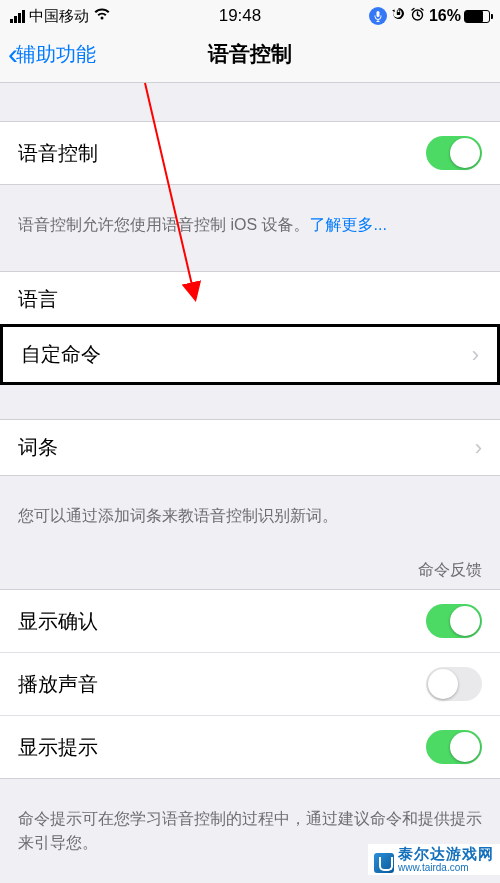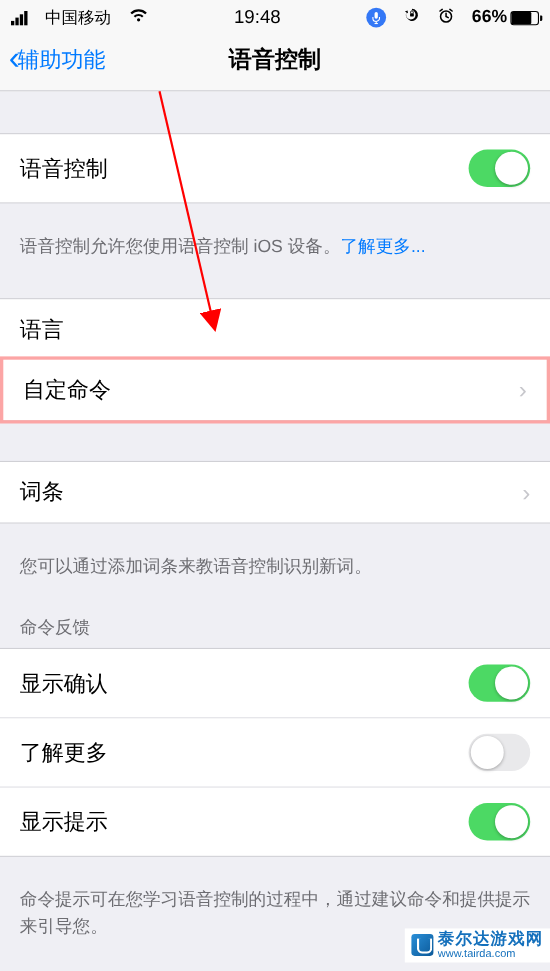--- a/index.html
+++ b/index.html
@@ -1,19 +1,19 @@
 <!DOCTYPE html>
 <html><head>
 <meta charset="utf-8">
 <style>
 * { margin: 0; padding: 0; box-sizing: border-box; font-family: -apple-system, "PingFang SC", "Helvetica Neue", sans-serif; }
 body { width: 500px; height: 883px; background: #efeff4; position: relative; overflow: hidden; }
 
 .status-bar { display: flex; justify-content: space-between; align-items: center; padding: 6px 10px 4px; font-size: 17px; font-weight: 600; background: #f8f8f8; height: 30px; }
-.sb-left, .sb-right { display: flex; align-items: center; gap: 16px; }
+.sb-left, .sb-right { display: flex; align-items: center; gap: 4px; }
 .sb-center { font-weight: 400; }
 .signal-bars { display: flex; gap: 1px; align-items: flex-end; }
 .signal-bars span { width: 3px; background: #000; display: block; }
 .signal-bars span:nth-child(1){height:4px} .signal-bars span:nth-child(2){height:7px}
 .signal-bars span:nth-child(3){height:10px} .signal-bars span:nth-child(4){height:13px}
 .carrier { font-size: 15px; font-weight: 500; }
 .wifi-ic { font-size: 16px; }
 .mic-dot { width: 18px; height: 18px; border-radius: 50%; background: #3478f6; color: #fff; font-size: 11px; display: flex; align-items: center; justify-content: center; }
 .alarm-ic { font-size: 15px; }
 .battery { display: flex; align-items: center; gap: 3px; font-size: 16px; font-weight: 600; }
@@ -27,37 +27,37 @@
 .nav-title { font-size: 21px; font-weight: 600; }
 
 .group { background: #fff; border-top: 1px solid #d0d0d5; border-bottom: 1px solid #d0d0d5; }
 .cell { display: flex; align-items: center; justify-content: space-between; padding: 14px 18px; font-size: 20px; min-height: 52px; }
 .cell + .cell { border-top: 1px solid #e0e0e5; }
 .cell .label { color: #000; }
 .cell .value { color: #8e8e93; font-size: 19px; display: flex; align-items: center; gap: 6px; }
 .cell .chevron { color: #c7c7cc; font-size: 22px; font-weight: 300; }
 .footer-text { color: #6d6d72; font-size: 16px; padding: 28px 18px 14px; line-height: 1.5; }
 .footer-text a { color: #007aff; text-decoration: none; }
-.header-text { color: #6d6d72; font-size: 16px; padding: 18px 18px 8px; }
+.header-text { color: #6d6d72; font-size: 16px; padding: 18px 18px 8px; text-align: right; }
 
 .switch { width: 56px; height: 34px; border-radius: 17px; position: relative; }
 .switch.on { background: #4cd964; }
 .switch.off { background: #e9e9eb; }
 .switch::after { content:''; width:30px; height:30px; border-radius:50%; background:#fff; position:absolute; top:2px; box-shadow:0 1px 3px rgba(0,0,0,0.3); }
 .switch.on::after { right:2px; }
 .switch.off::after { left:2px; }
 
 .gap-lg { height: 38px; }
 .gap-md { height: 36px; }
 
-.highlight-box { border: 3px solid #fca5a5; margin: -3px 0; position: relative; z-index: 2; }
+.highlight-box { border: 3px solid #000000; margin: -3px 0; position: relative; z-index: 2; }
 
 .arrow-svg { position:absolute; left:140px; top:78px; z-index:5; pointer-events:none; }
 
-.watermark { position:absolute; right:0; bottom:8px; display:flex; align-items:center; gap:4px; background:rgba(255,255,255,0.95); padding:2px 6px; z-index:10; }
+.watermark { position:absolute; right:0; bottom:8px; display:flex; align-items:flex-end; gap:4px; background:rgba(255,255,255,0.95); padding:2px 6px; z-index:10; }
 .wm-logo { width:20px; height:20px; background:linear-gradient(135deg,#2a8fd8,#0b5999); border-radius:3px; position:relative; }
 .wm-logo::before { content:''; position:absolute; left:5px; top:4px; width:10px; height:12px; border:2px solid #fff; border-radius:0 0 5px 5px; border-top:none; }
 .wm-text { display:flex; flex-direction:column; line-height:1.1; }
 .wm-cn { font-size:15px; font-weight:700; color:#1470bc; letter-spacing:1px; }
 .wm-url { font-size:10px; color:#1470bc; }
 </style>
 </head>
 <body>
 
 <div class="status-bar">
@@ -90,21 +90,21 @@
           <path d="M6.3 6V5a1.2 1.2 0 012.4 0v1" stroke="#000" stroke-width=".8" fill="none"></path>
         </svg>
     </span>
     <span class="alarm-ic">
       <svg width="15" height="15" viewBox="0 0 15 15">
           <circle cx="7.5" cy="8" r="5" stroke="#000" stroke-width="1.4" fill="none"></circle>
           <path d="M7.5 5v3l2 1M2 3l2-1.5M13 3l-2-1.5" stroke="#000" stroke-width="1.4" fill="none" stroke-linecap="round"></path>
         </svg>
     </span>
     <span class="battery">
-      <span>66%</span>
+      <span>16%</span>
       <span class="batt-body">
           <div class="batt-fill" style="width:76%"></div>
         </span>
     </span>
   </div>
 </div>
 
 <div class="nav-bar">
   <div class="back">
     <span class="chev">‹</span>
@@ -158,21 +158,21 @@
 </div>
 <div class="footer-text">您可以通过添加词条来教语音控制识别新词。</div>
 
 <div class="header-text">命令反馈</div>
 <div class="group">
   <div class="cell">
     <span class="label">显示确认</span>
     <span class="switch on"></span>
   </div>
   <div class="cell">
-    <span class="label">了解更多</span>
+    <span class="label">播放声音</span>
     <span class="switch off"></span>
   </div>
   <div class="cell">
     <span class="label">显示提示</span>
     <span class="switch on"></span>
   </div>
 </div>
 <div class="footer-text">命令提示可在您学习语音控制的过程中，通过建议命令和提供提示来引导您。</div>
 
 <div class="header-text">连续叠层</div>

